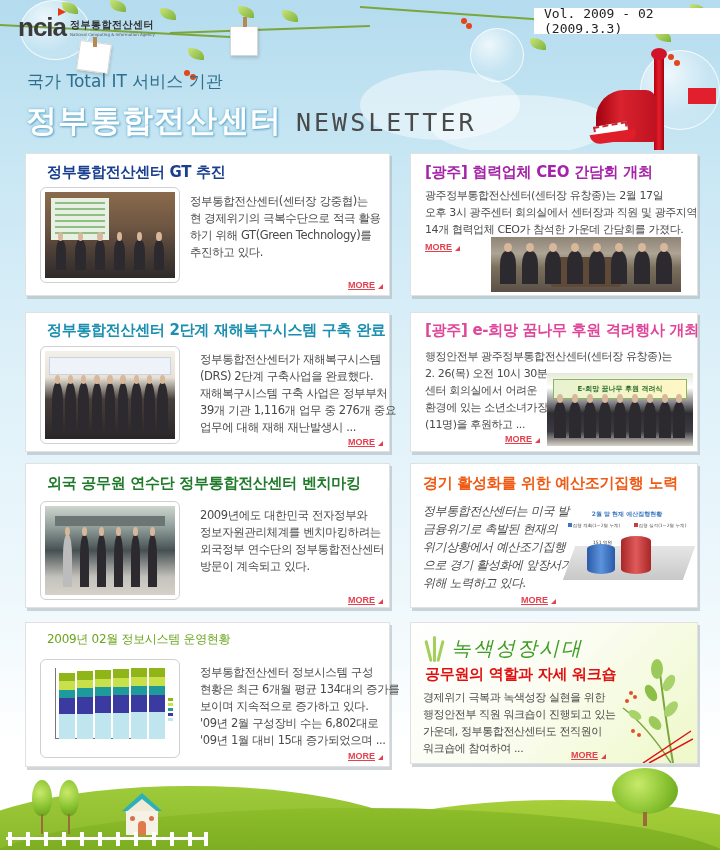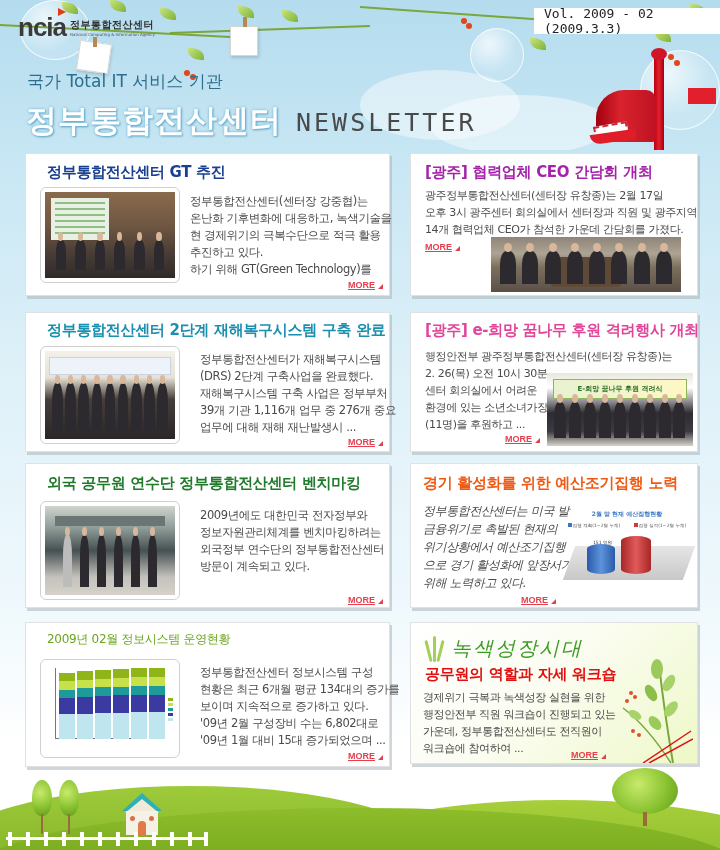--- a/index.html
+++ b/index.html
@@ -169,24 +169,23 @@
           <span></span>
           <span></span>
           <span></span>
           <span></span>
           <span></span>
         </div>
     </div>
   </div>
   <div class="body-text" style="left:164px;top:39px;">
     <p>정부통합전산센터(센터장 강중협)는</p>
-      <p>온난화 기후변화에 대응하고, 녹색기술을</p>
       <p>현 경제위기의 극복수단으로 적극 활용</p>
+      <p>하기 위해 GT(Green Technology)를</p>
       <p>추진하고 있다.</p>
-      <p>하기 위해 GT(Green Technology)를</p>
   </div>
   <a class="more" style="left:322px;top:126px;">MORE</a>
 </div>
 
 <div class="card" style="left:410px;top:153px;width:288px;height:143px;">
   <div class="card-title" style="left:14px;top:9px;color:#a523a8;">[광주] 협력업체 CEO 간담회 개최</div>
   <div class="body-text" style="left:14px;top:33px;font-size:11px;line-height:17px;">
     <p>광주정부통합전산센터(센터장 유창종)는 2월 17일</p>
       <p>오후 3시 광주센터 회의실에서 센터장과 직원 및 광주지역</p>
       <p>14개 협력업체 CEO가 참석한 가운데 간담회를 가졌다.</p>

